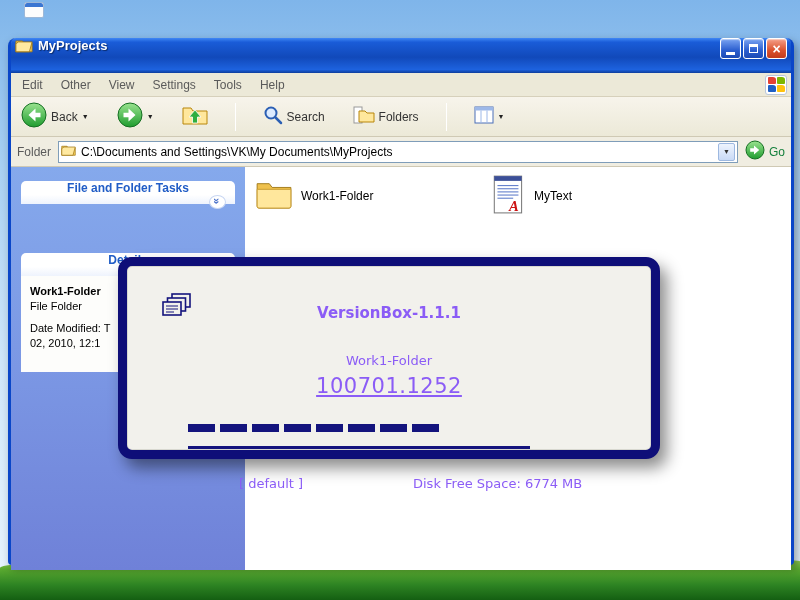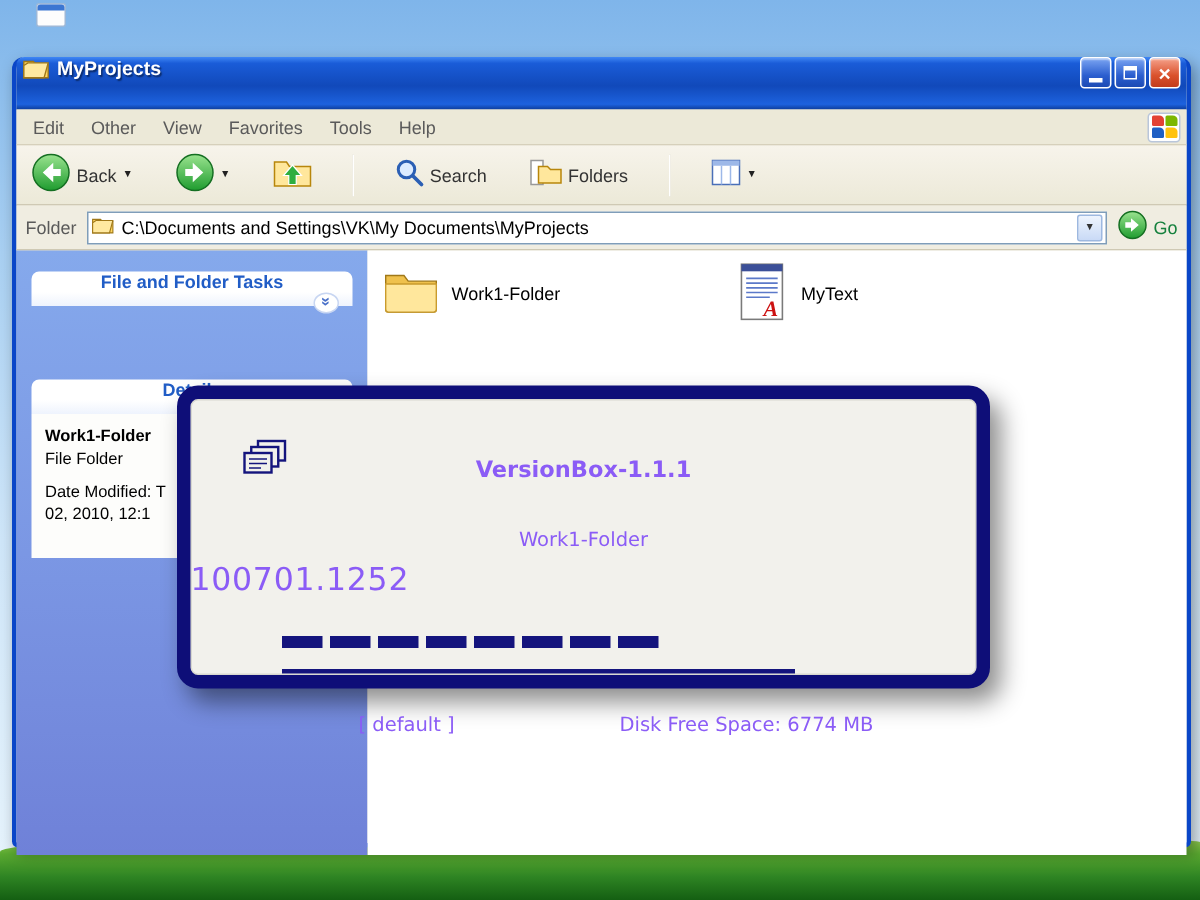--- a/index.html
+++ b/index.html
@@ -88,22 +88,22 @@
   
   .dialog { position:absolute; left:118px; top:257px; width:542px; height:202px;
     background:#f2f1ec; border:9px solid #0e0e78; border-radius:14px;
     box-shadow:7px 9px 16px rgba(0,0,0,.45), inset 0 0 0 1px #d8d8d0;
     font-family:"DejaVu Sans",sans-serif; color:#8b5cf6; }
   .dlg-inner { position:absolute; inset:0; }
   .dlg-icon { position:absolute; left:34px; top:26px; }
   .dlg-title { position:absolute; top:38px; left:0; right:0; text-align:center;
     font-size:15px; font-weight:bold; }
   .dlg-item { position:absolute; top:87px; left:0; right:0; text-align:center; font-size:13px; }
-  .dlg-version { position:absolute; top:108px; left:0; right:0; text-align:left;
-    font-size:21px; letter-spacing:.5px; }
+  .dlg-version { position:absolute; top:108px; left:0; right:0; text-align:center;
+    font-size:21px; letter-spacing:.5px;text-decoration:underline; }
   .dlg-progress { position:absolute; left:61px; top:158px; display:flex; gap:5px; }
   .dlg-progress .seg { width:27px; height:8px; background:#14147d; }
   .dlg-line { position:absolute; left:61px; top:180px; width:342px; height:3px; background:#14147d; }
   .dlg-default { position:absolute; left:112px; top:210px; font-size:13px; }
   .dlg-disk { position:absolute; left:286px; top:210px; font-size:13px; }
 </style>
 </head>
 <body>
 
 <svg width="0" height="0" style="position:absolute">
@@ -141,21 +141,21 @@
         <div class="win-btn close">
             <span>×</span>
           </div>
       </div>
     </div>
 
     <div class="menubar">
       <span class="menu-item">Edit</span>
       <span class="menu-item">Other</span>
       <span class="menu-item">View</span>
-      <span class="menu-item">Favorites</span>
+      <span class="menu-item">Settings</span>
       <span class="menu-item">Tools</span>
       <span class="menu-item">Help</span>
       <span class="winlogo">
           <i class="r"></i>
           <i class="g"></i>
           <i class="b"></i>
           <i class="y"></i>
         </span>
     </div>
 

